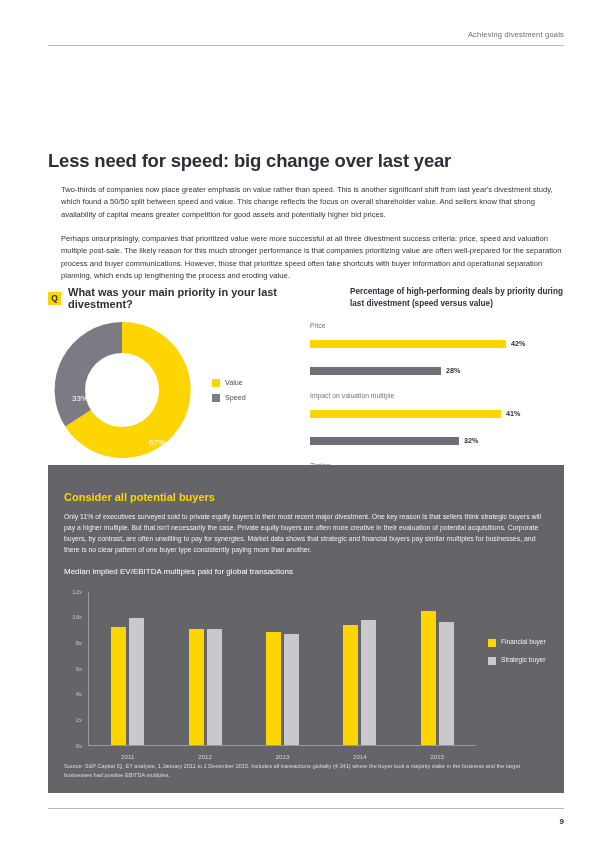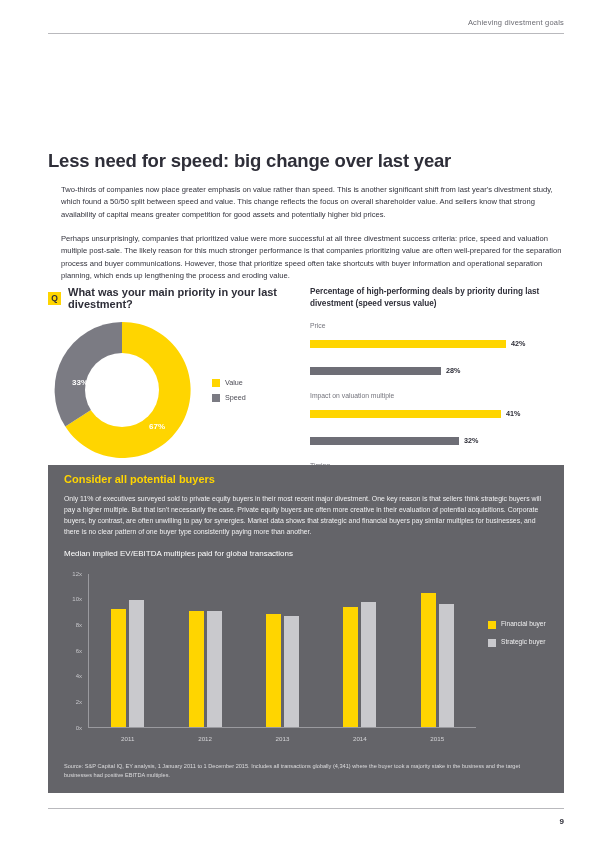--- a/index.html
+++ b/index.html
@@ -13,21 +13,21 @@
     font-family: "Liberation Sans", sans-serif;
     color: #2e2e38;
     overflow: hidden;
     position: relative;
   }
 
   
   .page-header {
     position: absolute;
     left: 48px;
-    top: 18px;
+    top: 30px;
     width: 516px;
   }
   .page-header-text {
     text-align: right;
     font-size: 7.5px;
     color: #6b6b72;
     letter-spacing: 0.2px;
     padding-bottom: 6px;
   }
   .page-header-rule {
@@ -105,22 +105,23 @@
   .donut-holder {
     position: relative;
     width: 148px;
     height: 148px;
     flex: 0 0 auto;
   }
   .donut-holder svg { display: block; }
   .donut-label {
     position: absolute;
     font-size: 8px;
-    font-weight: 700;
+    font-weight: 400;
     color: #ffffff;
+    margin-top: 16px;
   }
   .donut-label.speed { left: 24px; top: 62px; }
   .donut-label.value { left: 101px; top: 106px; text-align: right; }
 
   .legend-vert {
     margin-left: 16px;
     display: flex;
     flex-direction: column;
     gap: 6px;
   }
@@ -140,20 +141,21 @@
   .sw-gray { background: #7b7b83; }
   .sw-ltgray { background: #c9c9cd; }
 
   
   .bars-title {
     font-size: 8.2px;
     font-weight: 700;
     color: #2e2e38;
     line-height: 1.45;
     margin-bottom: 12px;
+    margin-left: 40px;
   }
   .bar-group { margin-bottom: 9px; }
   .bar-group-label {
     font-size: 6.8px;
     color: #75757d;
     margin-bottom: 3px;
   }
   .bar-line {
     display: flex;
     align-items: center;
@@ -182,21 +184,21 @@
   
   .gray-panel {
     position: absolute;
     left: 48px;
     top: 465px;
     width: 516px;
     height: 328px;
     background: #646469;
     color: #ffffff;
     box-sizing: border-box;
-    padding: 8px 16px 0 16px;
+    padding: 26px 16px 0 16px;
   }
   .panel-heading {
     margin: 0 0 9px 0;
     font-size: 11px;
     font-weight: 700;
     color: #ffd500;
   }
   .panel-para {
     margin: 0 0 11px 0;
     font-size: 6.9px;

